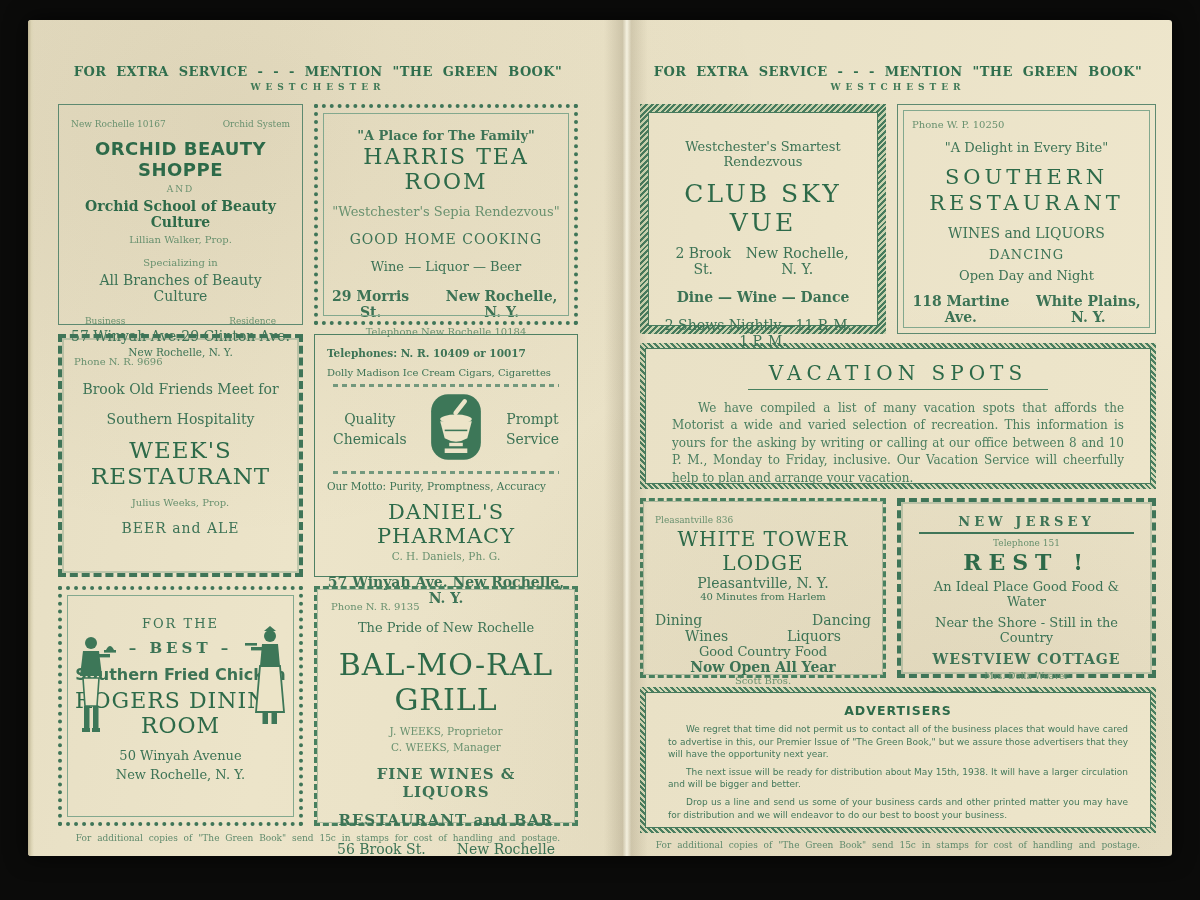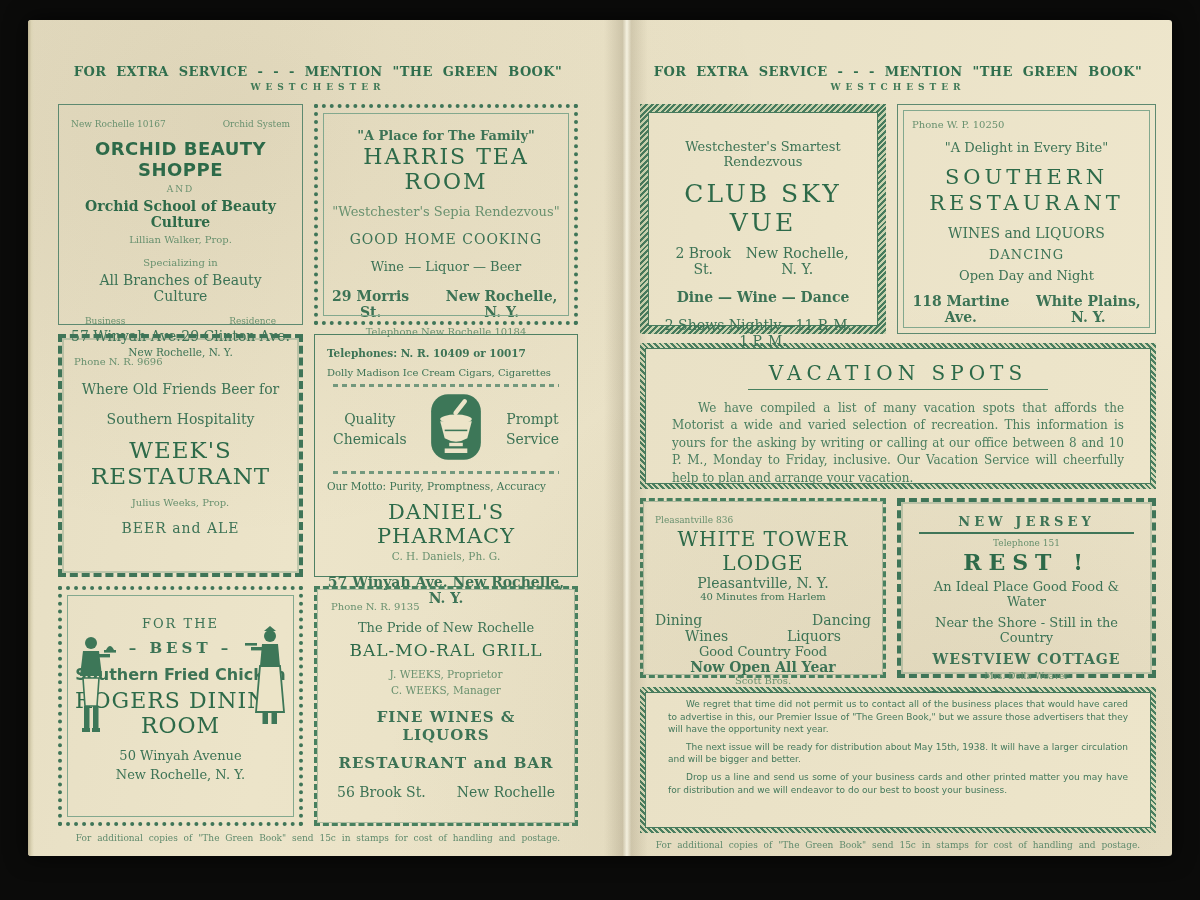--- a/index.html
+++ b/index.html
@@ -68,21 +68,21 @@
   .daniels{padding:12px 12px 28px;}
   .daniels .title{font-size:21px;letter-spacing:1px;margin-top:8px;color:#2d6a49;}
   .wavy{height:3px;margin:6px 6px;background:repeating-linear-gradient(90deg,#55866b 0 5px,transparent 5px 9px);opacity:.8;}
   .pharm-row{display:flex;align-items:center;justify-content:space-between;padding:0 6px;}
   .rogers{padding:26px 10px 12px;}
   .rogers .title{font-size:22px;letter-spacing:1px;margin-top:4px;color:#2d6a49;}
   .figure{position:absolute;width:42px;height:104px;}
   .fig-l{left:12px;top:44px;}
   .fig-r{right:12px;top:36px;transform:scaleX(-1);}
   .balmoral{padding:12px 14px 10px;}
-  .balmoral .title{font-size:17px;letter-spacing:1px;margin-top:5px;color:#2d6a49;}
+  .balmoral .title{font-size:30px;letter-spacing:1px;margin-top:12px;color:#2d6a49;}
   .club{padding:26px 14px 10px;}
   .club .title{font-size:25px;letter-spacing:3px;margin:10px 0 8px;color:#2d6a49;}
   .southern{padding:14px 14px 10px;}
   .southern .t1,.southern .t2{font-size:21px;letter-spacing:4px;color:#2d6a49;}
   .vac .title{font-size:20px;letter-spacing:5px;color:#2d6a49;margin-top:12px;}
   .vac-rule{width:300px;height:1px;background:#47805f;margin:4px auto 10px;}
   .vac-body{font-size:12px;text-align:justify;padding:0 26px;text-indent:26px;line-height:1.45;color:#4a7e5f;}
   .wtl{padding:14px 12px 8px;}
   .wtl .title{font-size:20px;letter-spacing:1px;color:#2d6a49;margin-top:2px;}
   .westview{padding:12px 14px 8px;}
@@ -144,21 +144,21 @@
         <div class="md mt12">Wine — Liquor — Beer</div>
         <div class="gap md2 b mt14">
           <span>29 Morris St.</span>
           <span>New Rochelle, N. Y.</span>
         </div>
         <div class="sm light mt6">Telephone New Rochelle 10184</div>
       </div>
 
       <div class="ad weeks b-rope">
         <div class="sm light tl">Phone N. R. 9696</div>
-        <div class="md2 mt14">Where Old Friends Beer for</div>
+        <div class="md2 mt14">Brook Old Friends Meet for</div>
         <div class="md2 mt14">Southern Hospitality</div>
         <div class="title">WEEK'S RESTAURANT</div>
         <div class="sm light mt8">Julius Weeks, Prop.</div>
         <div class="md2 ls1 mt12">BEER and ALE</div>
       </div>
 
       <div class="ad daniels b-solid2">
         <div class="sm2 b tl">Telephones: N. R. 10409 or 10017</div>
         <div class="sm mt8 tl">Dolly Madison Ice Cream  Cigars, Cigarettes</div>
         <div class="wavy mt6"></div>
@@ -316,20 +316,21 @@
         <div class="md2 b ls1 mt6">WESTVIEW COTTAGE</div>
         <div class="xs light mt4">Mrs. Della Weaver</div>
         <div class="split md b mt8 px6">
           <span>R. F. D., Box 180</span>
           <span>Eatontown, N. J.</span>
         </div>
       </div>
 
       <div class="frame-thin span2">
         <div class="inner ad advert">
+          <div class="title">ADVERTISERS</div>
           <p>We regret that time did not permit us to contact all of the business places that would have cared to advertise in this, our Premier Issue of "The Green Book," but we assure those advertisers that they will have the opportunity next year.</p>
           <p>The next issue will be ready for distribution about May 15th, 1938.  It will have a larger circulation and will be bigger and better.</p>
           <p>Drop us a line and send us some of your business cards and other printed matter you may have for distribution and we will endeavor to do our best to boost your business.</p>
         </div>
       </div>
     </div>
 
     <div class="foot">For additional copies of "The Green Book" send 15c in stamps for cost of handling and postage.</div>
   </div>
 

